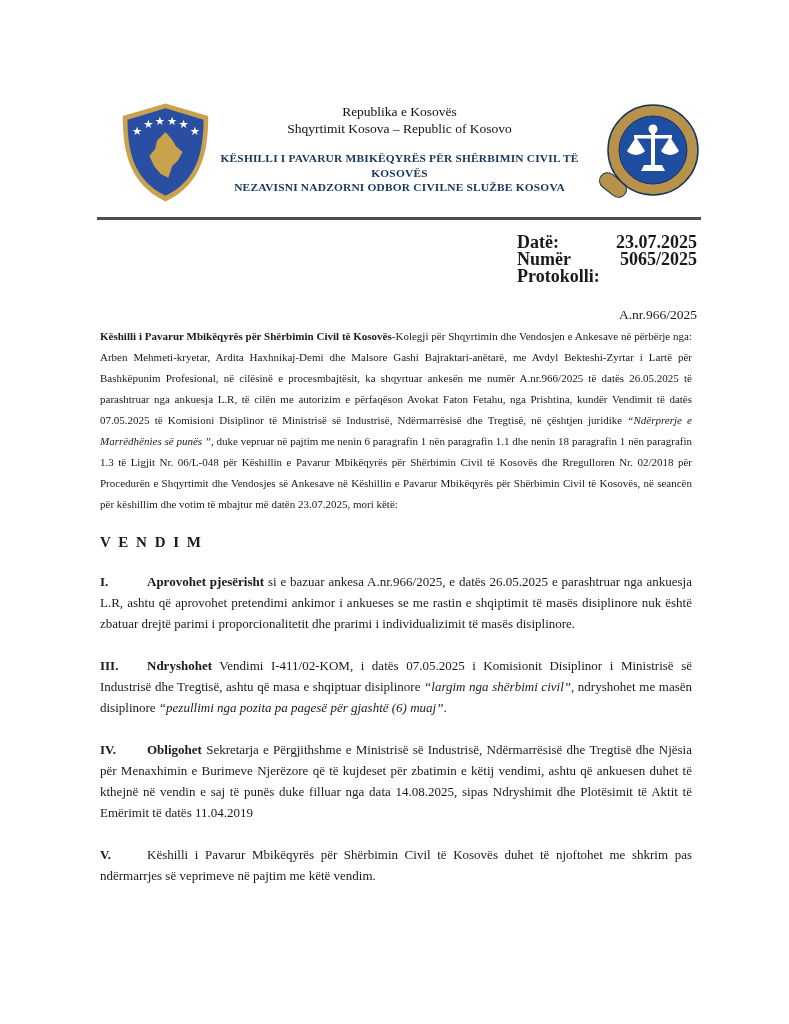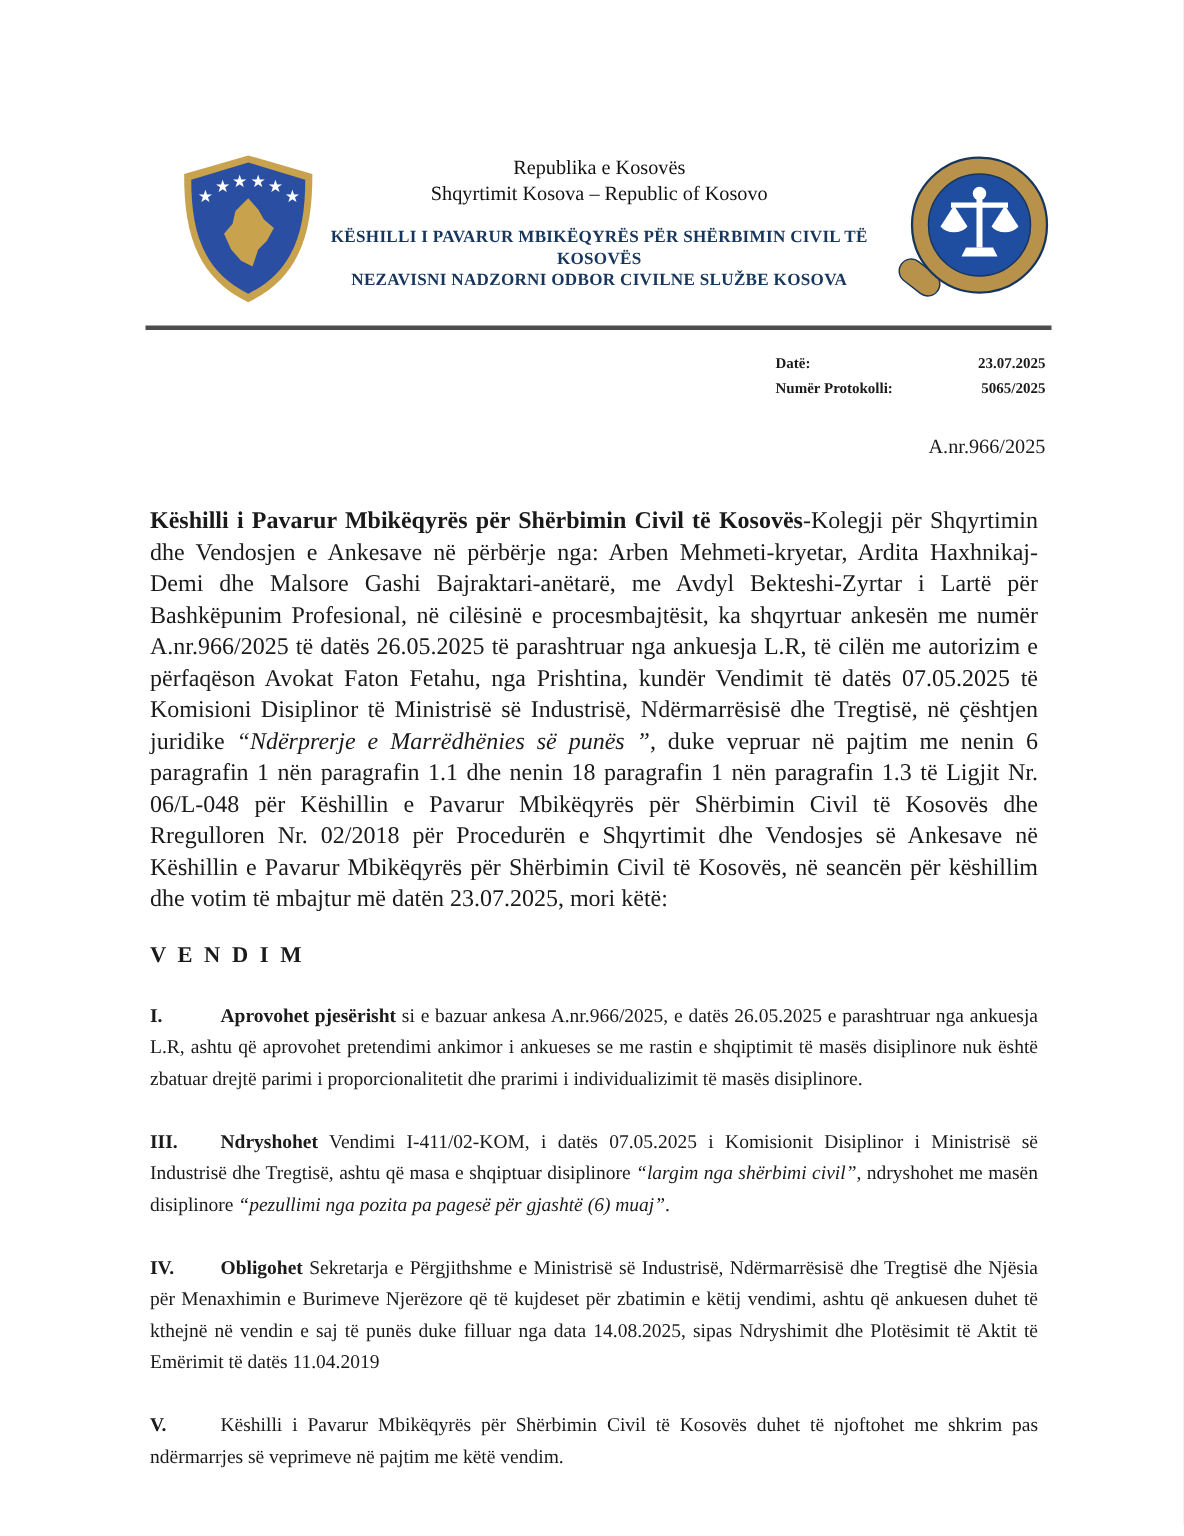--- a/index.html
+++ b/index.html
@@ -15,26 +15,26 @@
   
   .header-zone{position:relative;height:218px;}
   .emblem{position:absolute;left:118px;top:100px;width:95px;height:106px;}
   .board-logo{position:absolute;left:596px;top:101px;width:106px;height:106px;}
   .head-text{position:absolute;left:200px;right:190px;top:103px;text-align:center;}
   .country-line{font-weight:normal;font-size:13.5px;line-height:17px;color:#111111;}
   .inst-block{margin-top:14px;}
   .inst-line{font-weight:bold;font-size:11.4px;line-height:14.5px;color:#17365d;letter-spacing:.2px;}
   .rule{position:absolute;left:97px;top:217px;width:604px;height:3px;background:#4d4d4d;}
   
-  .meta{width:180px;margin:16px 92px 0 auto;font-size:10px;font-weight:bold;line-height:17px;}
+  .meta{width:180px;margin:16px 92px 0 auto;font-size:18px;font-weight:bold;line-height:17px;}
   .meta-row{display:flex;justify-content:space-between;}
   .case-number{margin:22px 92px 0 auto;text-align:right;font-weight:normal;font-size:13.5px;}
   
   .content{margin:0 97px 0 100px;}
-  .intro{margin-top:31px;font-size:16px;line-height:21px;text-align:justify;}
+  .intro{margin-top:3px;font-size:11px;line-height:21px;text-align:justify;}
   .b{font-weight:bold;}
   .i{font-style:italic;}
   .decision-title{margin:19px 0 20px 0;text-align:left;font-size:15px;font-weight:bold;letter-spacing:2px;}
   .item{margin:0 0 21px 0;font-size:13px;line-height:21px;text-align:justify;}
   .num{display:inline-block;width:47px;font-weight:bold;}
   
   .footer{position:absolute;left:0;right:0;top:903px;text-align:center;font-size:11.5px;color:#3c3c50;font-family:"Liberation Sans","DejaVu Sans",sans-serif;}
 </style>
 </head>
 <body>

